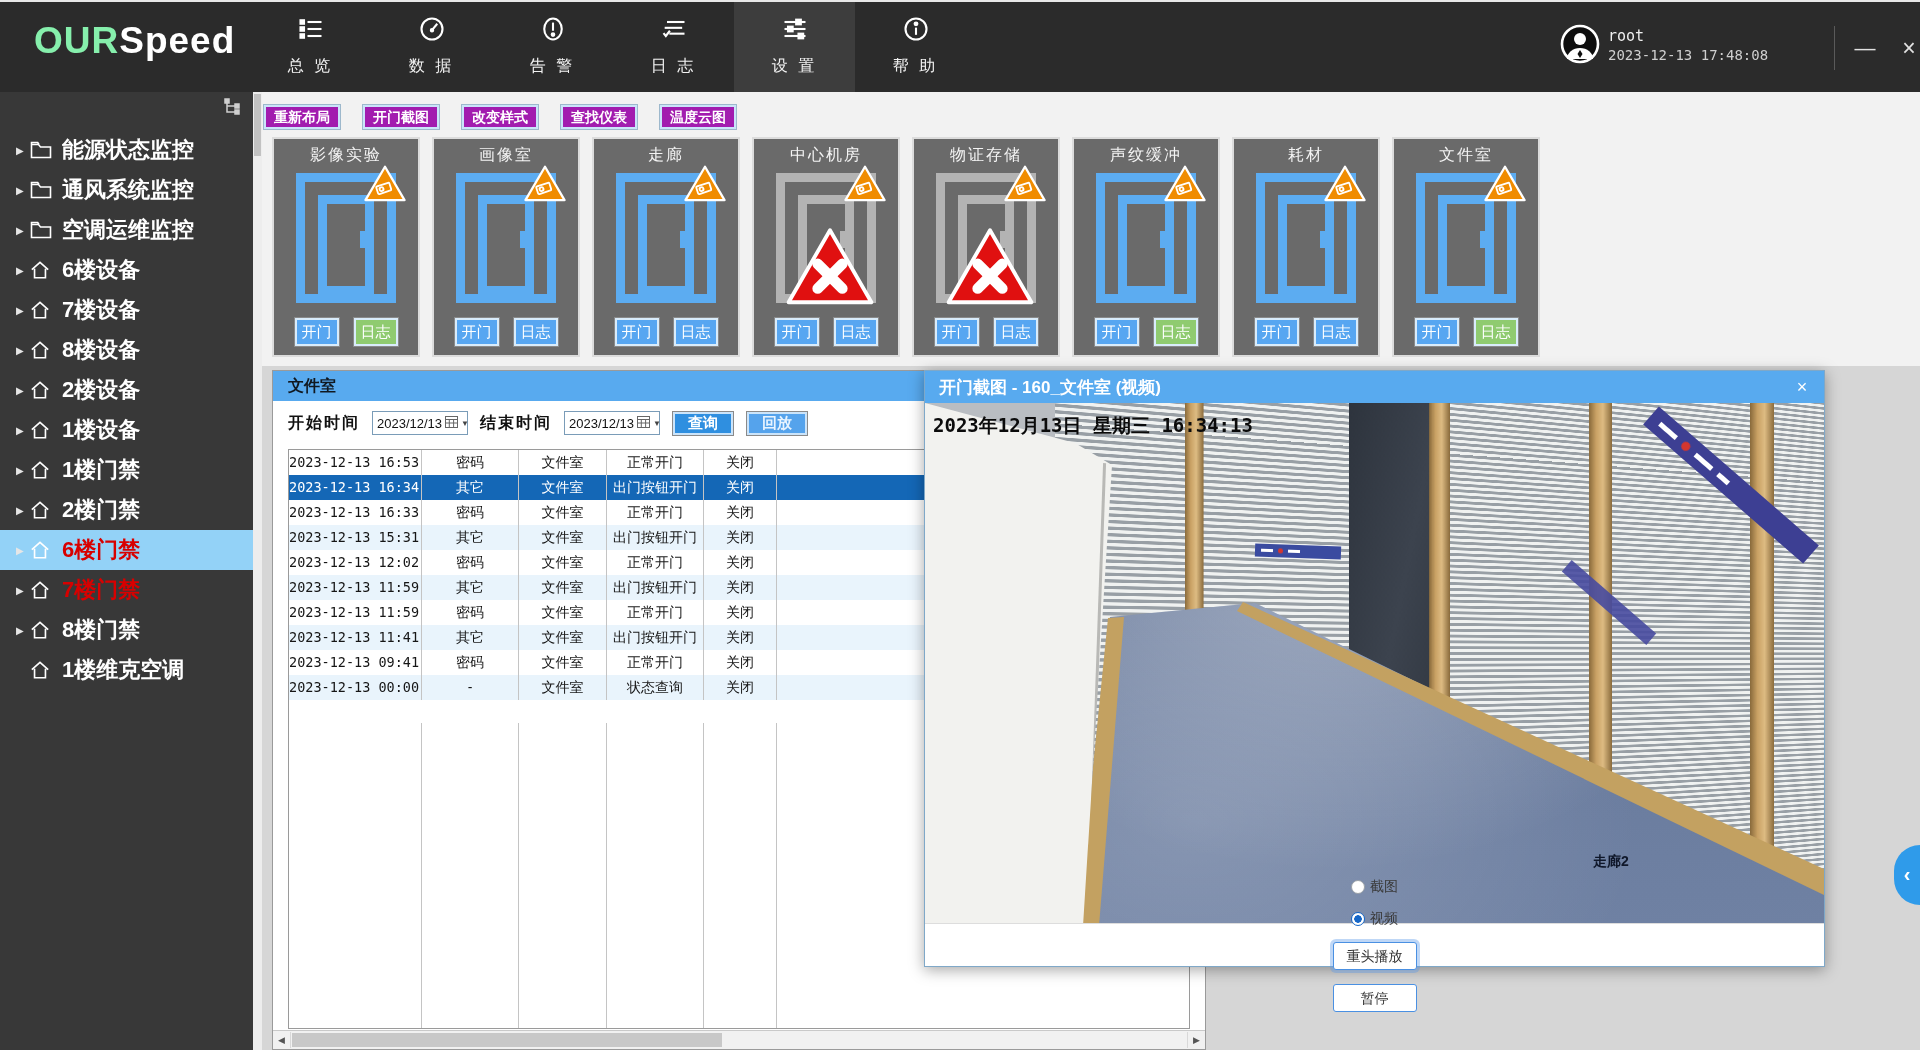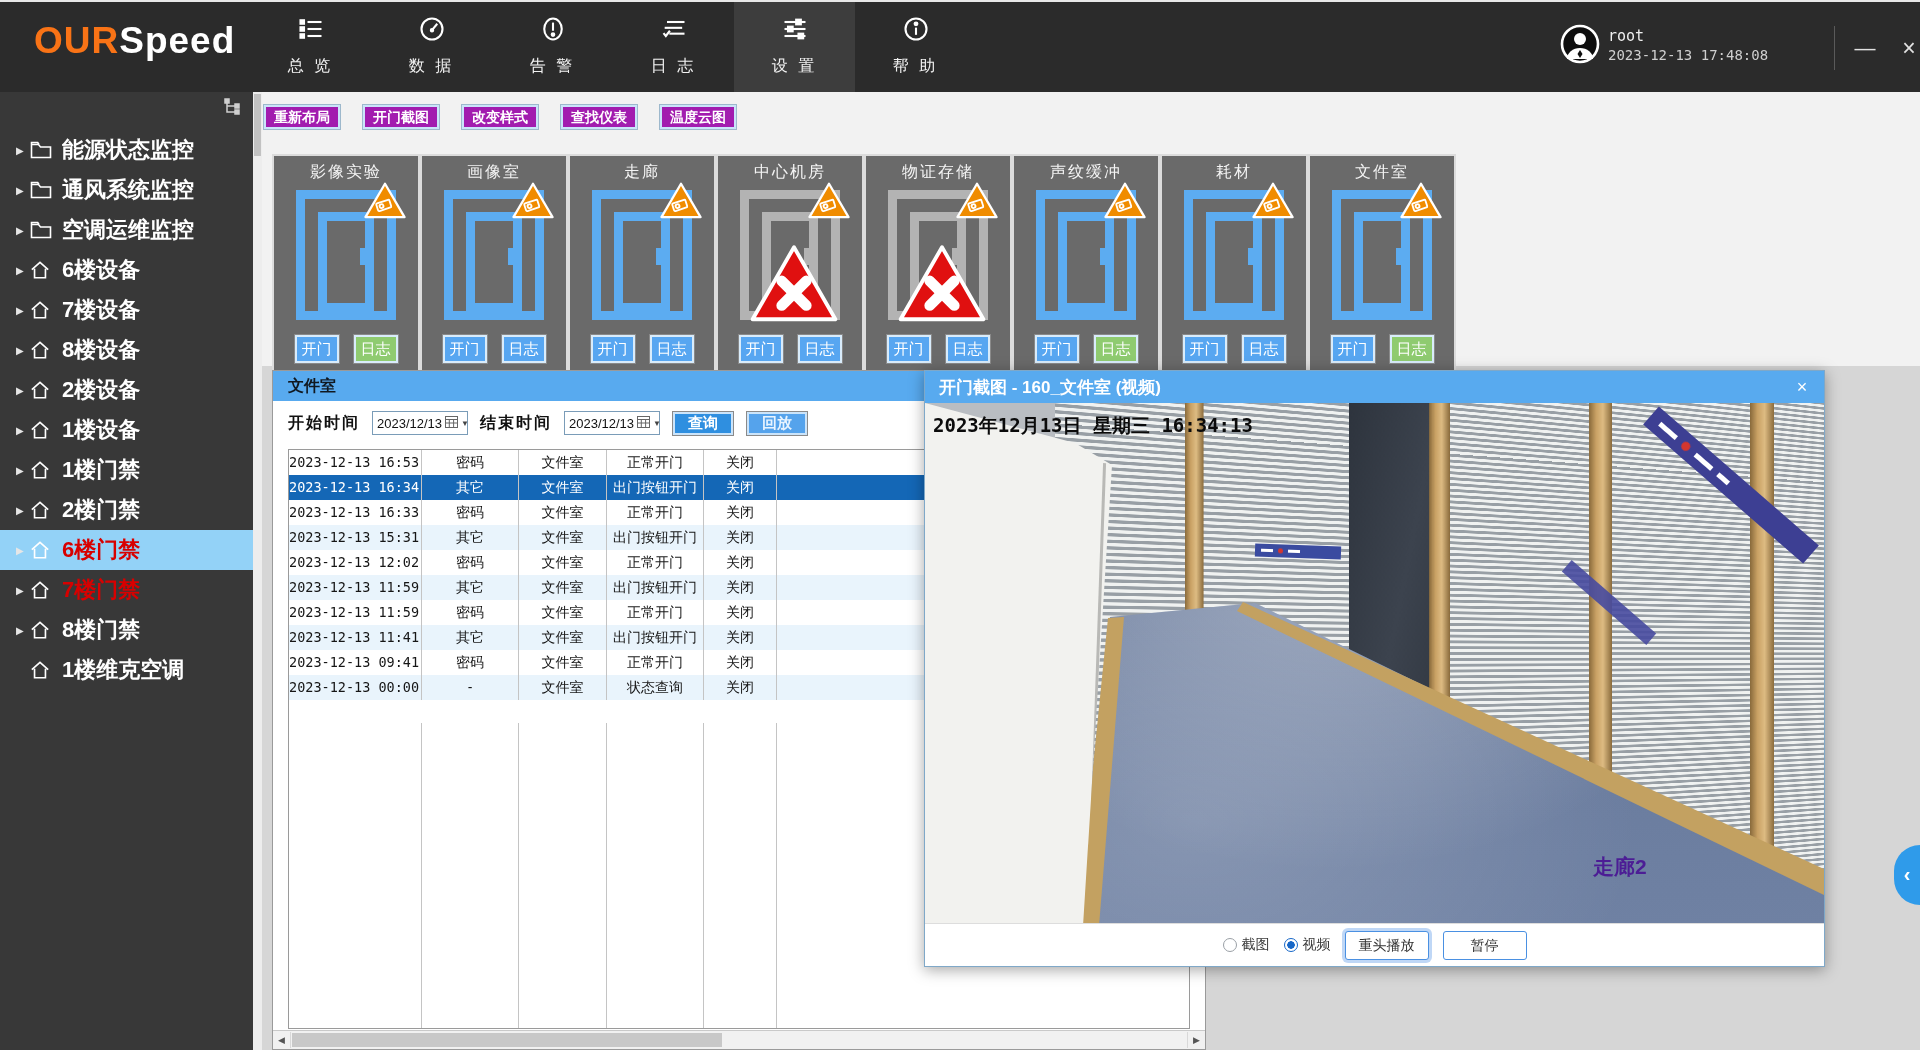--- a/index.html
+++ b/index.html
@@ -2,21 +2,21 @@
 <html><head>
 <meta charset="utf-8">
 <style>
   html,body{margin:0;padding:0;width:1920px;height:1050px;overflow:hidden;
     font-family:"Liberation Sans","DejaVu Sans",sans-serif;}
   #page{position:relative;width:1920px;height:1050px;background:#D6D6D6;}
 
   
   #topbar{position:absolute;left:0;top:0;width:1920px;height:92px;background:#2B2B2B;border-top:2px solid #E8E8E8;box-sizing:border-box;}
   #logo{position:absolute;left:34px;top:18px;font-size:37px;font-weight:bold;letter-spacing:1px;}
-  #logo .p1{color:#f97316;} #logo .p2{color:#FFFFFF;}
+  #logo .p1{color:#86efac;} #logo .p2{color:#FFFFFF;}
   #nav{position:absolute;left:250px;top:0;height:90px;display:flex;}
   .nav-item{width:121px;height:90px;position:relative;cursor:pointer;}
   .nav-item.active{background:#3D3D3D;}
   .nav-ic{position:absolute;left:50%;top:13px;transform:translateX(-50%);}
   .nav-lb{position:absolute;left:0;right:0;top:54px;text-align:center;color:#F2F2F2;font-size:16px;letter-spacing:3px;}
   #userbox{position:absolute;right:0;top:0;height:92px;width:360px;}
   #avatar{position:absolute;left:0;top:22px;}
   #username{position:absolute;left:48px;top:25px;color:#EFEFEF;font-size:15px;font-family:"DejaVu Sans Mono",monospace;}
   #usertime{position:absolute;left:48px;top:45px;color:#CFCFCF;font-size:14px;font-family:"DejaVu Sans Mono",monospace;}
   #win-divider{position:absolute;left:274px;top:24px;width:1px;height:44px;background:#5A5A5A;}
@@ -43,21 +43,21 @@
   
   #band-top{position:absolute;left:262px;top:92px;width:1658px;height:274px;background:#F2F2F2;}
   #band-bottom{position:absolute;left:262px;top:366px;width:1658px;height:684px;background:#D6D6D6;}
 
   
   #toolbar{position:absolute;left:263px;top:104px;display:flex;gap:21px;}
   .tbtn{min-width:78px;height:26px;background:#a21caf;border:1px solid #9DB8CC;box-shadow:inset 0 0 0 2px #CBE4FA;
     color:#fff;font-size:14px;font-weight:bold;text-align:center;line-height:24px;padding:0 6px;box-sizing:border-box;cursor:pointer;}
 
   
-  #cards{position:absolute;left:272px;top:154px;display:flex;gap:0;}
+  #cards{position:absolute;left:272px;top:137px;display:flex;gap:12px;}
   .card{width:148px;height:220px;background:#6A6A6A;border:2px solid #DCDCDC;box-sizing:border-box;position:relative;}
   .card-title{margin-top:6px;text-align:center;color:#F4F4F4;font-size:16px;letter-spacing:2px;}
   .door{position:absolute;left:22px;top:34px;width:100px;height:130px;}
   .door .frame{position:absolute;left:0;top:0;width:100px;height:130px;border:9px solid #5CACF1;box-sizing:border-box;}
   .door .leaf{position:absolute;left:22px;top:22px;width:56px;height:100px;border:9px solid #5CACF1;box-sizing:border-box;}
   .door .handle{position:absolute;left:64px;top:58px;width:7px;height:17px;background:#5CACF1;}
   .card.offline .frame,.card.offline .leaf{border-color:#B3B3B3;}
   .card.offline .handle{background:#B3B3B3;}
   .badge{position:absolute;right:-12px;top:-10px;width:46px;height:42px;}
   .offline-x{position:absolute;left:8px;top:52px;width:92px;height:84px;display:none;filter:blur(.7px);}
@@ -101,21 +101,21 @@
   #hs-thumb{position:absolute;left:19px;top:2px;width:430px;height:14px;background:#C8C8C8;cursor:pointer;}
 
   
   #modal{position:absolute;left:924px;top:370px;width:901px;height:597px;background:#fff;border:1px solid #7FA8C8;
     box-sizing:border-box;box-shadow:0 3px 14px rgba(0,0,0,.35);}
   #modal-titlebar{position:absolute;left:0;top:0;right:0;height:32px;background:#58AAEF;}
   #modal-title{position:absolute;left:14px;top:5px;color:#fff;font-size:17px;font-weight:bold;}
   #modal-close{position:absolute;right:10px;top:4px;color:#fff;font-size:18px;width:24px;height:24px;text-align:center;line-height:24px;cursor:pointer;}
   #video{position:absolute;left:0;top:32px;width:899px;height:523px;background:#B9BDC2;overflow:hidden;}
   #modal-controls{position:absolute;left:0;right:0;bottom:0;height:42px;background:#fff;border-top:1px solid #DDD;
-    display:flex;align-items:center;justify-content:center;gap:14px;}
+    display:flex;align-items:center;justify-content:center;gap:14px;flex-direction:column;}
   .radio-wrap{display:flex;align-items:center;gap:5px;cursor:pointer;}
   .radio{width:14px;height:14px;border-radius:50%;border:1.5px solid #9AA0A6;background:#fff;box-sizing:border-box;}
   .radio.on{border-color:#1667C8;background:radial-gradient(circle,#1667C8 0 3.5px,#fff 4px);}
   .radio-label{font-size:14px;color:#3A3A3A;}
   .m-btn{width:84px;height:29px;background:#fff;border:1.5px solid #4A90E2;border-radius:3px;color:#333;
     font-size:14px;text-align:center;line-height:26px;cursor:pointer;box-sizing:border-box;}
   .m-btn.focused{box-shadow:0 0 0 3px rgba(96,156,232,.4);}
 
   
   .v-farend{position:absolute;left:0;top:0;width:899px;height:523px;
@@ -146,21 +146,21 @@
   .v-lwall:after{content:"";position:absolute;left:170px;top:60px;width:3px;height:463px;background:#B9B9B6;transform:rotate(2deg);}
   .v-banner1{position:absolute;left:700px;top:70px;width:212px;height:24px;background:#3D3F93;transform:rotate(41deg);
     display:flex;align-items:center;gap:8px;padding-left:12px;box-sizing:border-box;}
   .v-banner2{position:absolute;left:628px;top:192px;width:112px;height:15px;background:#474A9E;transform:rotate(41deg);opacity:.9;}
   .bn-dash{width:22px;height:5px;background:#fff;} .bn-dot{width:9px;height:9px;border-radius:50%;background:#D5362E;}
   .v-sign{position:absolute;left:330px;top:142px;width:86px;height:13px;background:#3A4BA0;transform:rotate(2deg);
     display:flex;align-items:center;gap:5px;padding-left:6px;box-sizing:border-box;}
   .v-sign .bn-dash{width:12px;height:3px;} .v-sign .bn-dot{width:5px;height:5px;}
   #v-timestamp{position:absolute;left:8px;top:10px;color:#0B0B0B;font-size:19px;font-weight:bold;
     font-family:"DejaVu Sans Mono","DejaVu Sans",monospace;z-index:9;}
-  #v-camlabel{position:absolute;left:668px;top:450px;color:#4c1d95;font-size:21px;font-weight:bold;z-index:9;}
+  #v-camlabel{position:absolute;left:668px;top:450px;color:#0f172a;font-size:14px;font-weight:bold;z-index:9;}
 
   
   #side-tab{position:absolute;right:0;top:845px;width:26px;height:60px;background:#2F9BEA;
     border-radius:30px 0 0 30px;color:#fff;font-size:20px;font-weight:bold;text-align:center;line-height:58px;cursor:pointer;}
 </style>
 </head>
 <body>
 
 <div id="page">
 

